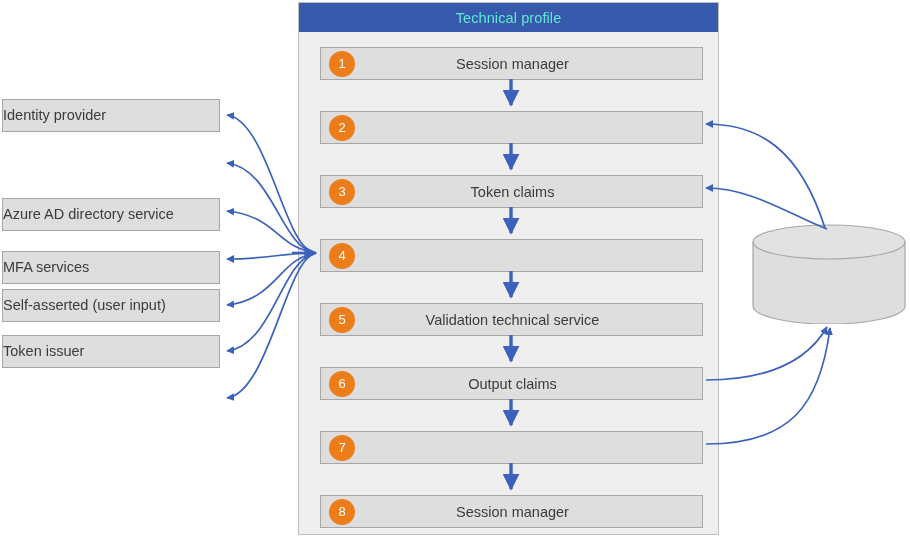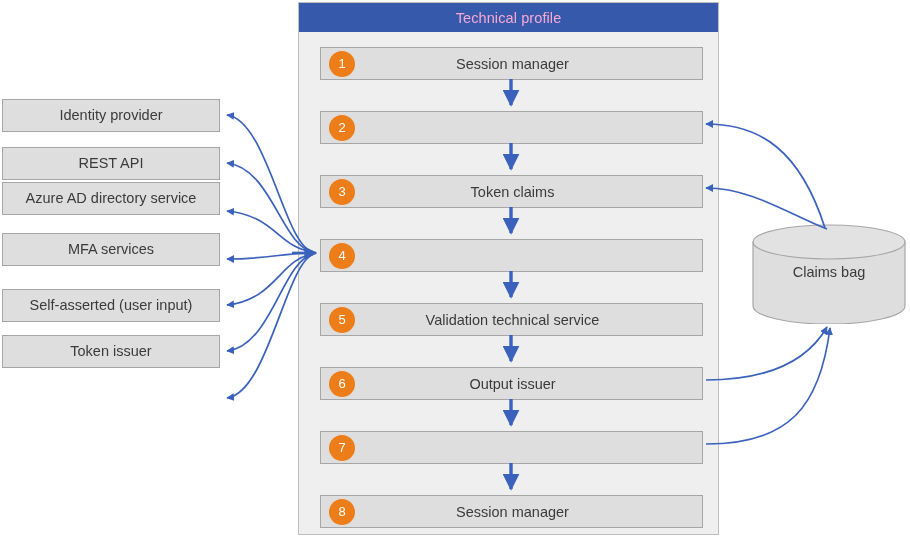--- a/index.html
+++ b/index.html
@@ -38,21 +38,21 @@
   .service-box {
     position: absolute;
     left: 2px;
     width: 218px;
     height: 33px;
     box-sizing: border-box;
     background: #DEDEDE;
     border: 1px solid #A6A6A6;
     display: flex;
     align-items: center;
-    justify-content: center;
+    justify-content: flex-start;
     font-size: 14.5px;
     color: #3B3B3B;
     line-height: 1;
     z-index: 3;
   }
 
   
   #panel {
     position: absolute;
     left: 298px;
@@ -63,21 +63,21 @@
     background: #EFEFEF;
     border: 1px solid #BFBFBF;
     z-index: 2;
   }
   #panel-header {
     position: absolute;
     left: 0; top: 0;
     width: 419px;
     height: 29px;
     background: #3659AB;
-    color: #f9a8d4;
+    color: #5eead4;
     display: flex;
     align-items: center;
     justify-content: center;
     font-size: 14.5px;
     letter-spacing: .1px;
   }
 
   .step-box {
     position: absolute;
     left: 21px;
@@ -135,27 +135,24 @@
   }
 </style>
 </head>
 <body>
 
 <div id="diagram">
 
   <div class="service-box" style="top:99px">
     <span>Identity provider</span>
   </div>
-  <div class="service-box" style="top:147px">
-    <span>REST API</span>
-  </div>
-  <div class="service-box" style="top:182px">
+  <div class="service-box" style="top:198px">
     <span>Azure AD directory service</span>
   </div>
-  <div class="service-box" style="top:233px">
+  <div class="service-box" style="top:251px">
     <span>MFA services</span>
   </div>
   <div class="service-box" style="top:335px">
     <span>Token issuer</span>
   </div>
   <div class="service-box" style="top:289px">
     <span>Self-asserted (user input)</span>
   </div>
 
   <div id="panel">
@@ -174,36 +171,35 @@
     </div>
     <div class="step-box" style="top:236px">
       <span class="step-badge">4</span>
     </div>
     <div class="step-box" style="top:300px">
       <span class="step-badge">5</span>
       <span class="step-label">Validation technical service</span>
     </div>
     <div class="step-box" style="top:364px">
       <span class="step-badge">6</span>
-      <span class="step-label">Output issuer</span>
+      <span class="step-label">Output claims</span>
     </div>
     <div class="step-box" style="top:428px">
       <span class="step-badge">7</span>
     </div>
     <div class="step-box" style="top:492px">
       <span class="step-badge">8</span>
       <span class="step-label">Session manager</span>
     </div>
   </div>
 
   <svg id="claims-bag" viewBox="0 0 154 100">
     <path d="M1,18 L1,82 A76,18 0 0 0 153,82 L153,18 Z" fill="#DEDEDE" stroke="#A6A6A6" stroke-width="1.2"></path>
     <ellipse cx="77" cy="18" rx="76" ry="17" fill="#E2E2E2" stroke="#A6A6A6" stroke-width="1.2"></ellipse>
   </svg>
-  <div id="claims-bag-label">Claims bag</div>
 
   <svg id="arrows" viewBox="0 0 910 539">
     <defs>
       <marker id="ah" viewBox="0 0 10 10" refX="9" refY="5" markerWidth="5" markerHeight="5" orient="auto-start-reverse">
         <path d="M 0 0 L 10 5 L 0 10 z" fill="#3A61BC"></path>
       </marker>
       <marker id="ah-thin" viewBox="0 0 10 10" refX="9" refY="5" markerWidth="4.6" markerHeight="4.6" orient="auto-start-reverse">
         <path d="M 0 0 L 10 5 L 0 10 z" fill="#3A61BC"></path>
       </marker>
     </defs>

